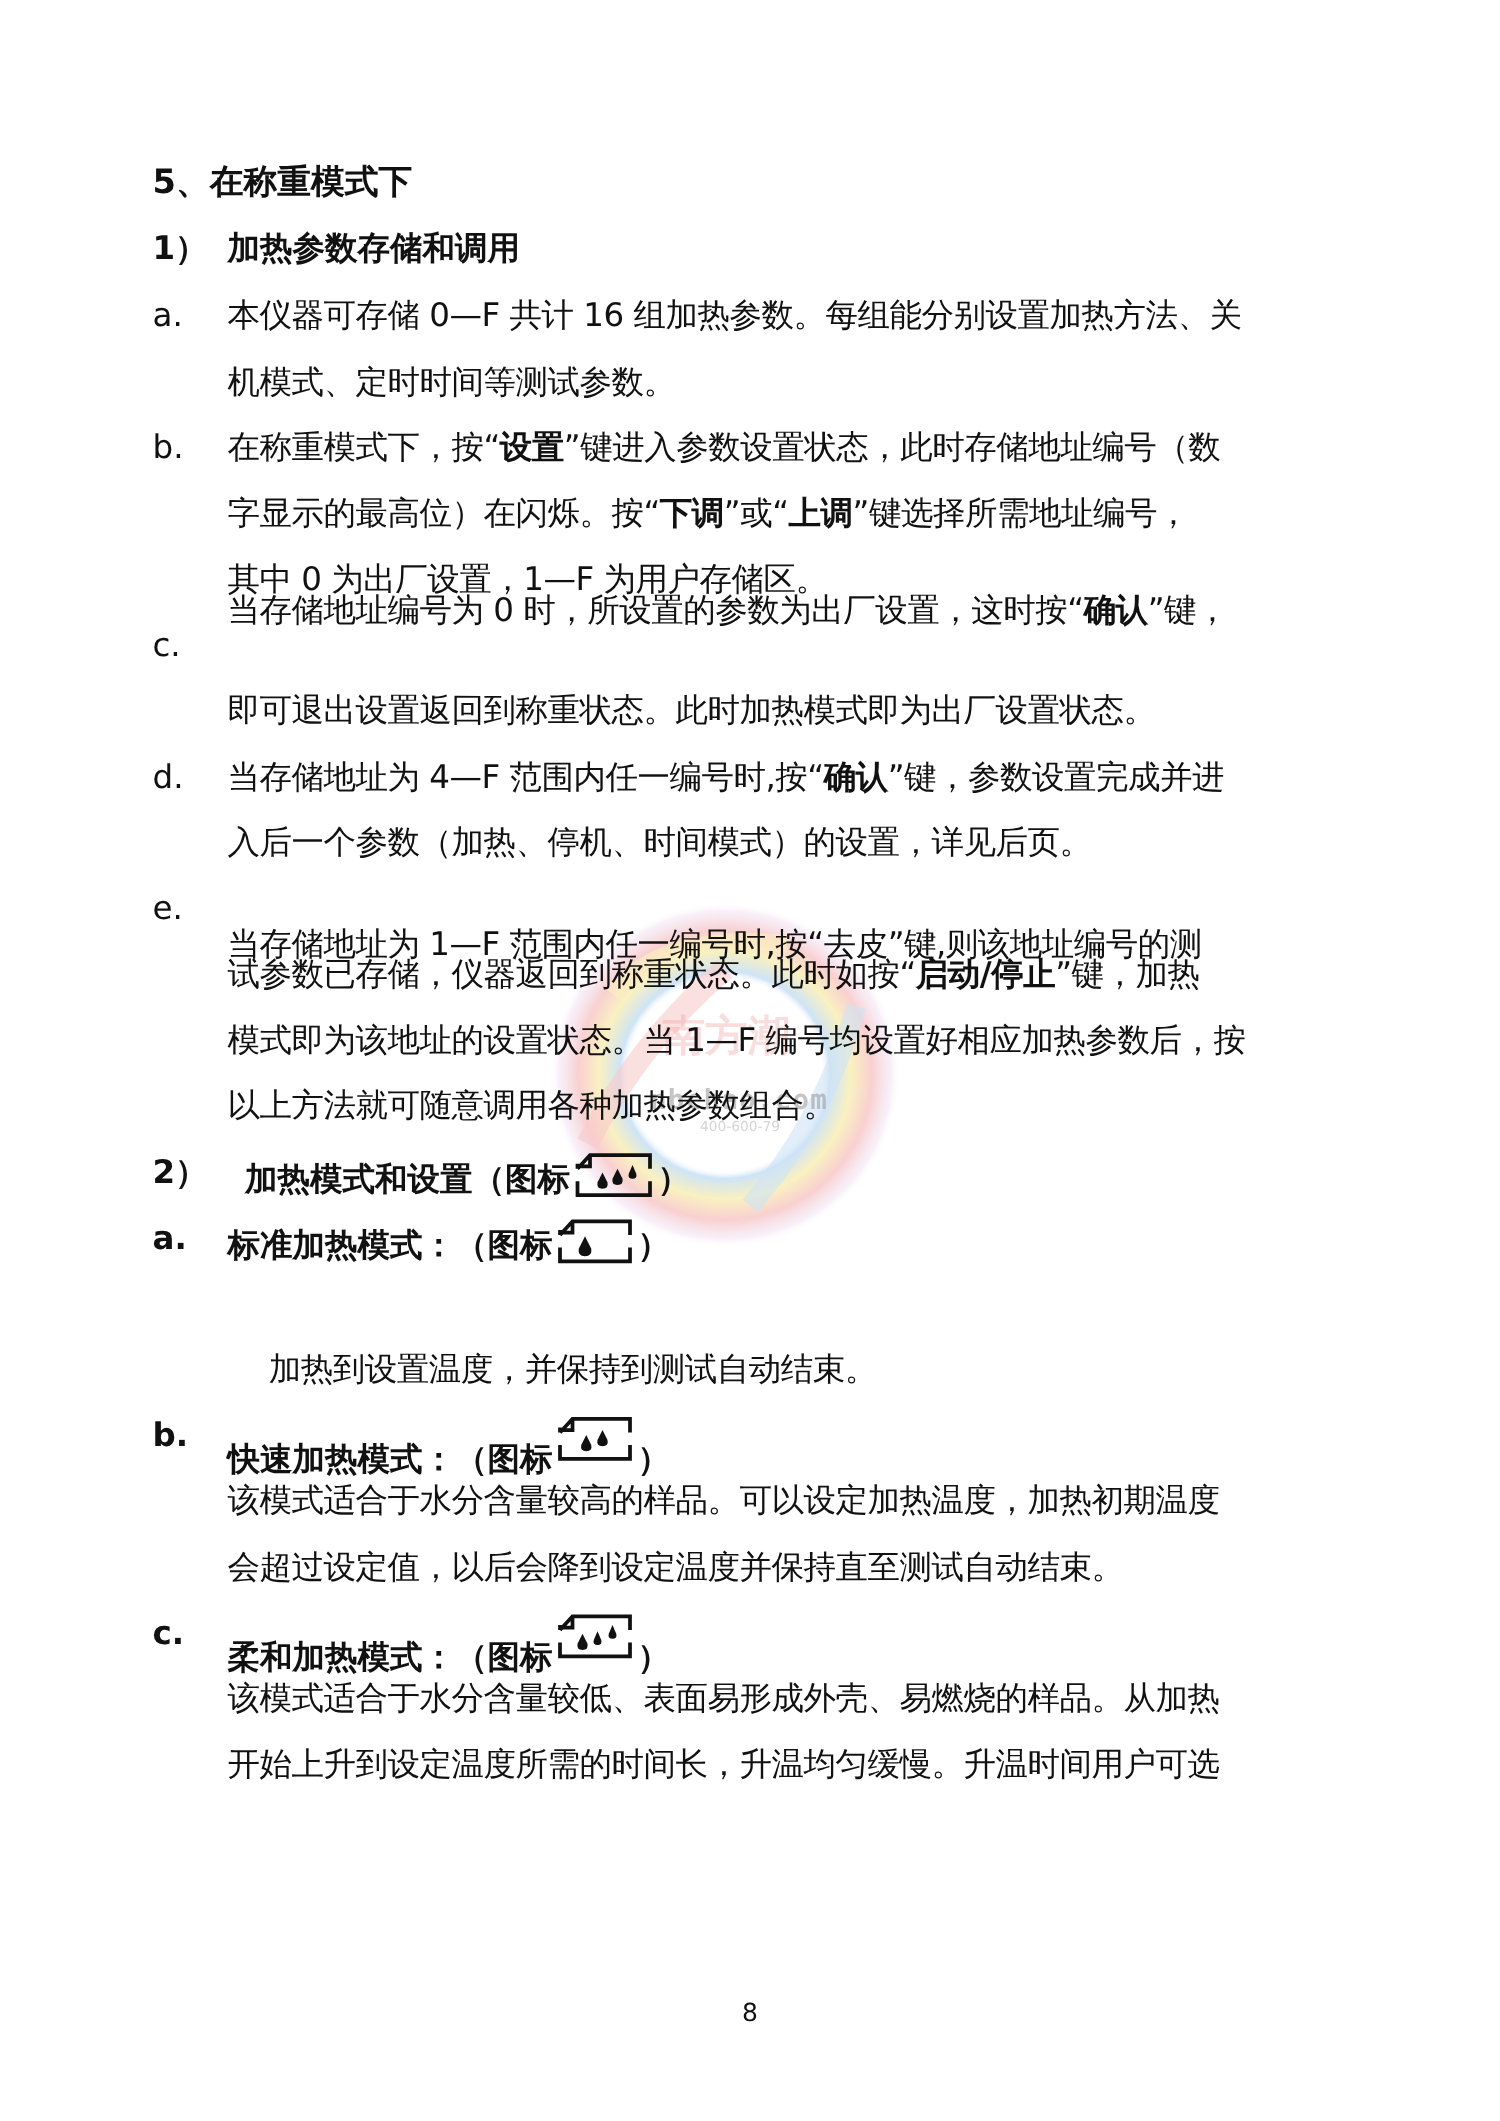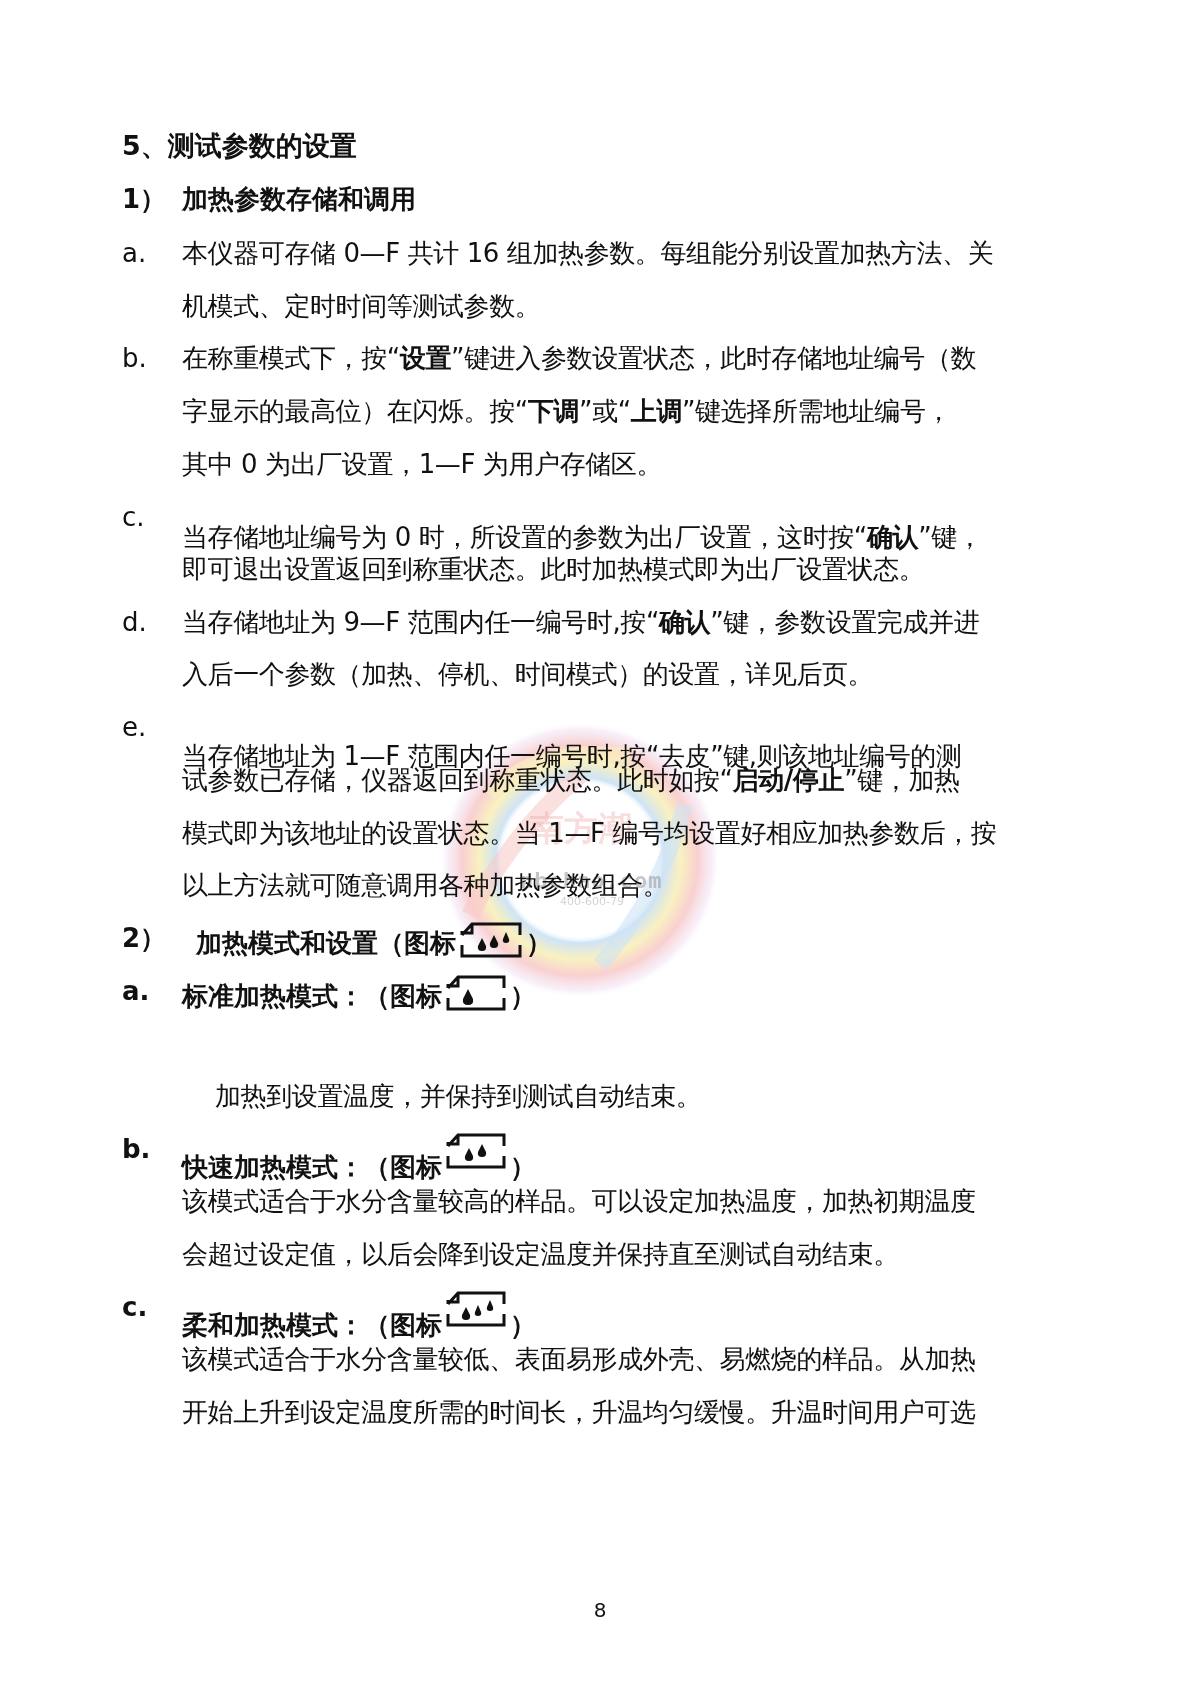--- a/index.html
+++ b/index.html
@@ -115,48 +115,48 @@
     <ellipse cx="150" cy="145" rx="140" ry="138" fill="url(#wg)"></ellipse>
     <path d="M40 200 Q80 120 150 60" stroke="#f3a0a0" stroke-width="18" fill="none" opacity="0.6"></path>
     <path d="M255 90 Q230 180 170 250" stroke="#a7cdef" stroke-width="16" fill="none" opacity="0.6"></path>
     <path d="M60 80 Q100 30 200 40" stroke="#f6e388" stroke-width="14" fill="none" opacity="0.6"></path>
     <text x="100" y="125" font-family="DejaVu Sans, sans-serif" font-size="34" font-weight="bold" fill="#e04a4a" opacity="0.35">南方潮</text>
   </svg>
   <div class="wm-text">nbchao.com</div>
   <div class="wm-sub">400-600-79</div>
 
   <div class="h1" style="top:129px;">
-    <span>5、</span><span>测试参数的设置</span>
+    <span>5、</span><span>在称重模式下</span>
   </div>
 
   <div class="marker bold" style="top:182px;">1）</div>
   <div class="sub-title" style="top:182px;">加热参数存储和调用</div>
 
   <div class="marker" style="top:236px;">a.</div>
   <div class="body-text" style="top:236px;">本仪器可存储 0—F 共计 16 组加热参数。每组能分别设置加热方法、关</div>
   <div class="body-text" style="top:289px;">机模式、定时时间等测试参数。</div>
 
   <div class="marker" style="top:341px;">b.</div>
   <div class="body-text" style="top:341px;">
     <span>在称重模式下，按“</span><span class="bold">设置</span><span>”键进入参数设置状态，此时存储地址编号（数</span>
   </div>
   <div class="body-text" style="top:394px;">
     <span>字显示的最高位）在闪烁。按“</span><span class="bold">下调</span><span>”或“</span><span class="bold">上调</span><span>”键选择所需地址编号，</span>
   </div>
   <div class="body-text" style="top:447px;">其中 0 为出厂设置，1—F 为用户存储区。</div>
 
   <div class="marker" style="top:500px;">c.</div>
-  <div class="body-text" style="top:520px;">
+  <div class="body-text" style="top:472px;">
     <span>当存储地址编号为 0 时，所设置的参数为出厂设置，这时按“</span><span class="bold">确认</span><span>”键，</span>
   </div>
   <div class="body-text" style="top:552px;">即可退出设置返回到称重状态。此时加热模式即为出厂设置状态。</div>
 
   <div class="marker" style="top:605px;">d.</div>
   <div class="body-text" style="top:605px;">
-    <span>当存储地址为 9—F 范围内任一编号时,按“</span><span class="bold">确认</span><span>”键，参数设置完成并进</span>
+    <span>当存储地址为 4—F 范围内任一编号时,按“</span><span class="bold">确认</span><span>”键，参数设置完成并进</span>
   </div>
   <div class="body-text" style="top:657px;">入后一个参数（加热、停机、时间模式）的设置，详见后页。</div>
 
   <div class="marker" style="top:710px;">e.</div>
   <div class="body-text" style="top:739px;">当存储地址为 1—F 范围内任一编号时,按“去皮”键,则该地址编号的测</div>
   <div class="body-text" style="top:763px;">
     <span>试参数已存储，仪器返回到称重状态。此时如按“</span><span class="bold">启动/停止</span><span>”键，加热</span>
   </div>
   <div class="body-text" style="top:816px;">模式即为该地址的设置状态。当 1—F 编号均设置好相应加热参数后，按</div>
   <div class="body-text" style="top:868px;">以上方法就可随意调用各种加热参数组合。</div>

